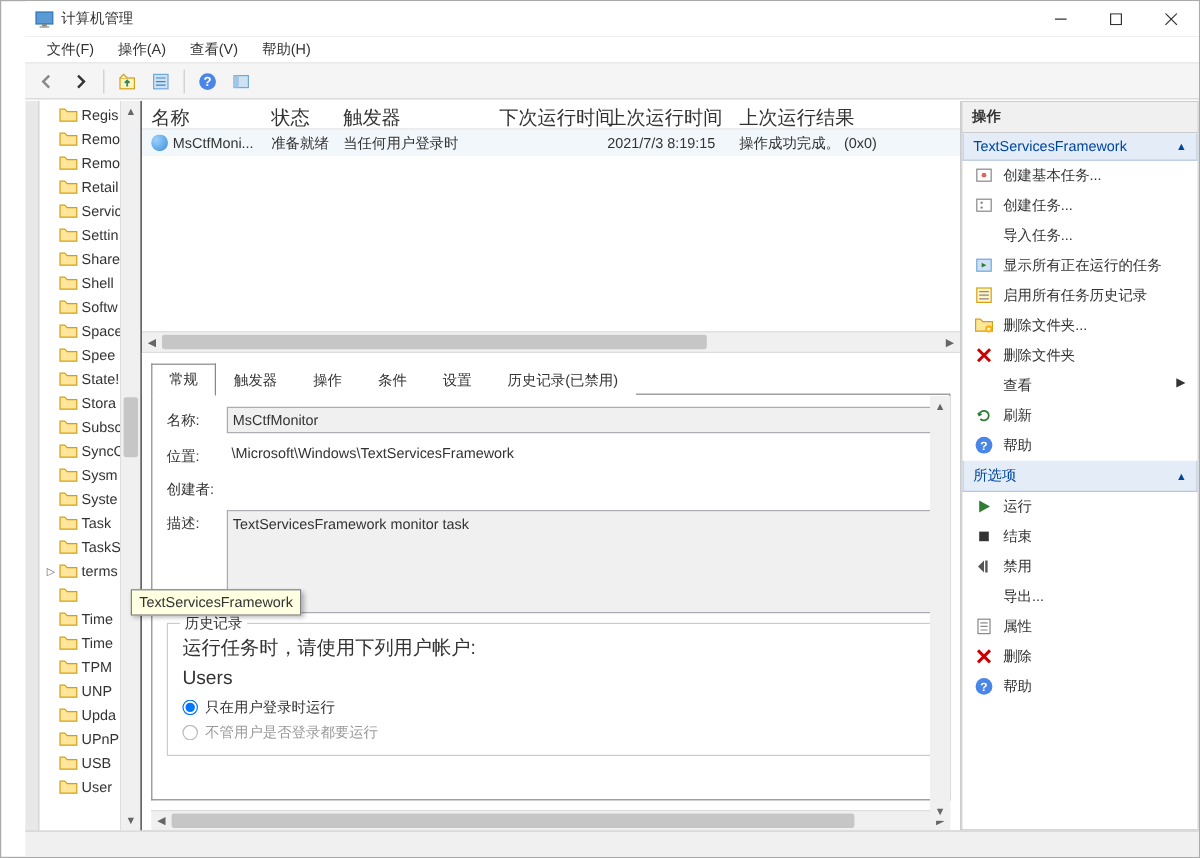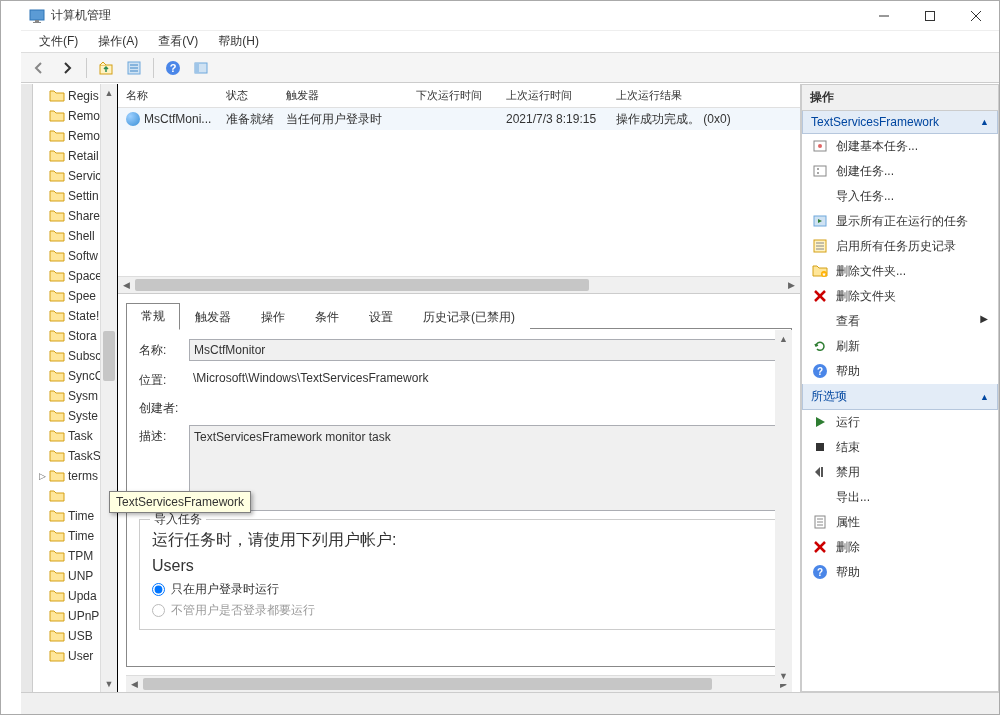--- a/index.html
+++ b/index.html
@@ -25,21 +25,21 @@
 .tree { padding: 2px 0 2px 2px; overflow: hidden; }
 .tree-item { display: flex; align-items: center; height: 20px; padding-left: 4px; white-space: nowrap; overflow: hidden; }
 .tree-item .arrow { width: 10px; font-size: 9px; color: #666; visibility: hidden; }
 .tree-item.has-children .arrow { visibility: visible; }
 .tree-item .folder-ic { width: 16px; height: 14px; margin-right: 3px; flex-shrink: 0; }
 .tree-item .label { font-size: 12px; color: #333; }
 .tooltip { position: absolute; left: 108px; top: 490px; background: #ffffe1; border: 1px solid #808080; padding: 3px 6px; font-size: 12px; box-shadow: 2px 2px 4px rgba(0,0,0,0.3); z-index: 100; }
 .main-pane { flex: 1; display: flex; flex-direction: column; border-right: 1px solid #ccc; overflow: hidden; }
 .tasks-list { height: 210px; border-bottom: 1px solid #ccc; display: flex; flex-direction: column; overflow: hidden; }
 .tasks-header { display: flex; height: 24px; background: #fff; border-bottom: 1px solid #e0e0e0; }
-.tasks-header .col { padding: 4px 8px; font-size: 11px; color: #333; border-right: 1px solid transparent; white-space: nowrap; }
+.tasks-header .col { padding: 4px 8px; font-size: 16px; color: #333; border-right: 1px solid transparent; white-space: nowrap; }
 .tasks-body { flex: 1; overflow: hidden; }
 .task-row { display: flex; height: 22px; align-items: center; background: #f2f7fc; }
 .task-row .cell { padding: 0 8px; font-size: 12px; color: #333; white-space: nowrap; overflow: hidden; }
 .task-row .task-ic { width: 14px; height: 14px; margin-right: 4px; border-radius: 50%; background: radial-gradient(circle at 30% 30%, #9dd0ff, #3a8fd6); flex-shrink: 0; }
 .hscroll { height: 17px; background: #f0f0f0; border-top: 1px solid #ddd; display: flex; }
 .hscroll .arrow { width: 17px; display: flex; align-items: center; justify-content: center; font-size: 9px; color: #666; }
 .hscroll .track { flex: 1; position: relative; }
 .hscroll .thumb { position: absolute; top: 2px; bottom: 2px; left: 0; width: 70%; background: #c6c6c6; border-radius: 2px; }
 .detail-pane { flex: 1; display: flex; flex-direction: column; overflow: hidden; border-top: 2px solid #fff; }
 .tabs { display: flex; align-items: flex-end; padding: 6px 8px 0 8px; gap: 0; background: #fff; }
@@ -484,21 +484,21 @@
           </div>
           <div class="form-row">
             <div class="lbl">创建者:</div>
             <div class="val"></div>
           </div>
           <div class="form-row">
             <div class="lbl">描述:</div>
             <textarea class="val" readonly="" style="">TextServicesFramework monitor task</textarea>
           </div>
           <div class="groupbox">
-            <div class="legend">导入任务</div>
+            <div class="legend">历史记录</div>
             <div class="line">运行任务时，请使用下列用户帐户:</div>
             <div class="line">Users</div>
             <label class="radio-line">
                 <input type="radio" checked="" style="">
                 <span>只在用户登录时运行</span>
               </label>
             <label class="radio-line" style="opacity:0.5">
                 <input type="radio" style="">
                 <span>不管用户是否登录都要运行</span>
               </label>

